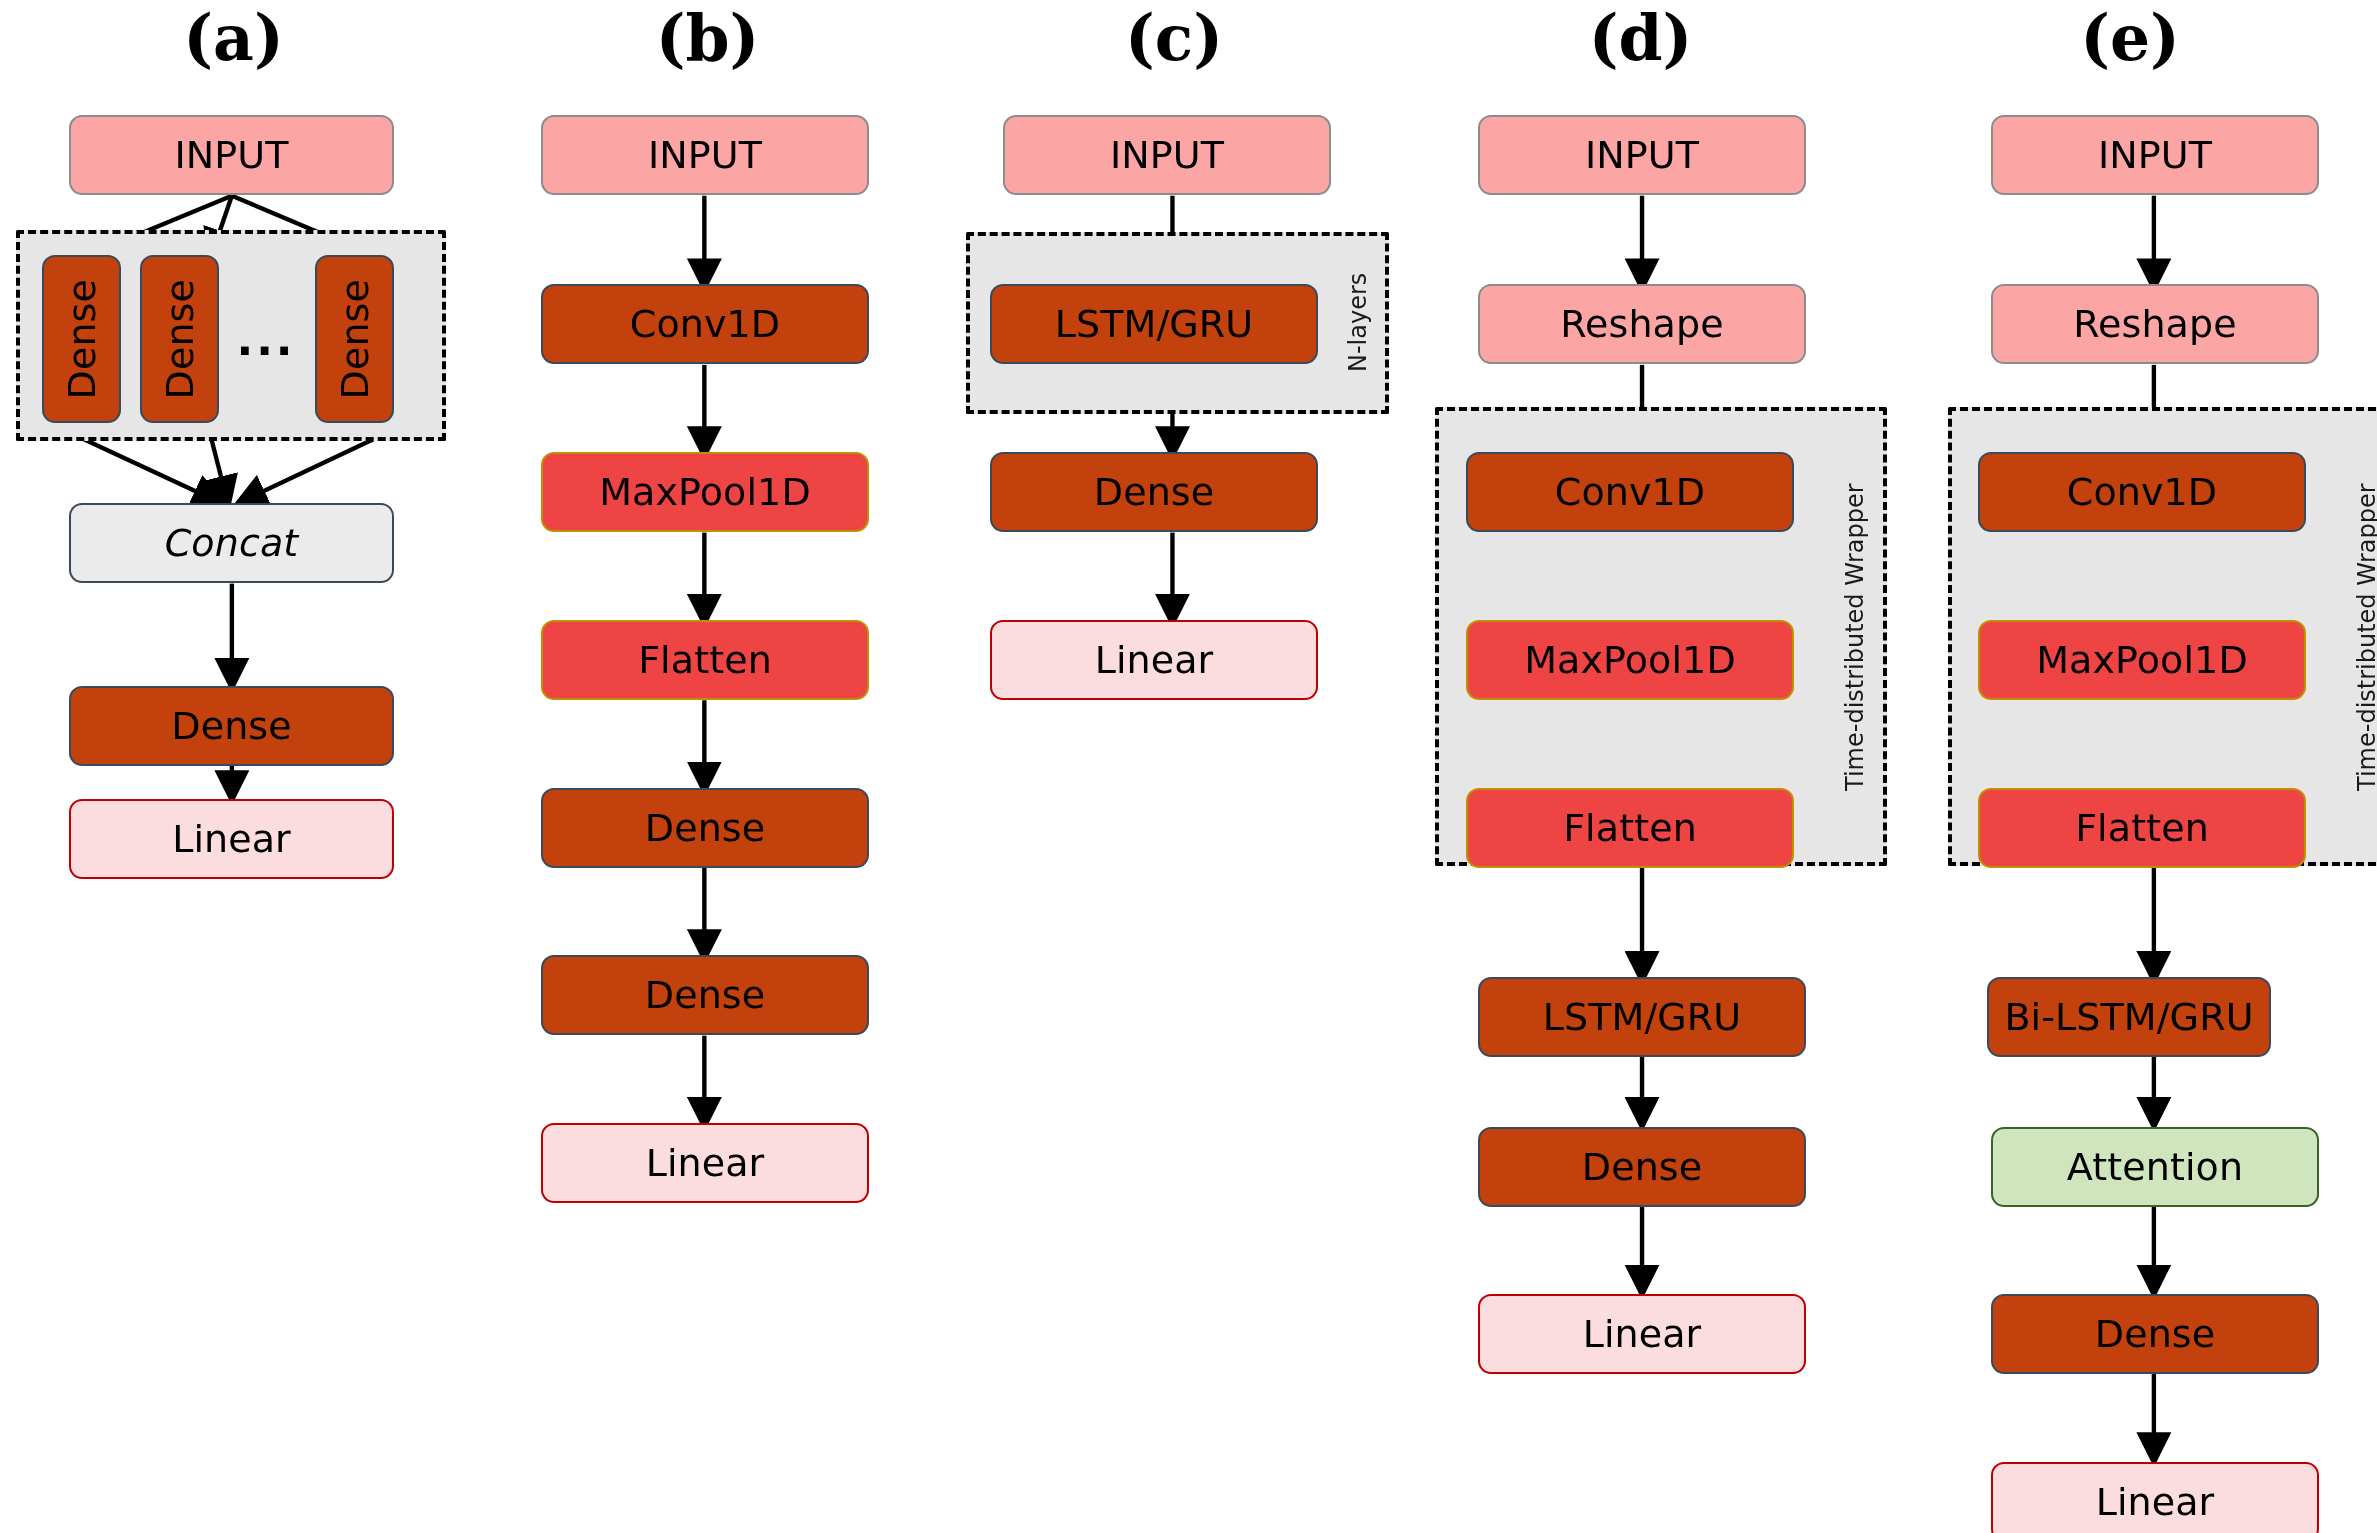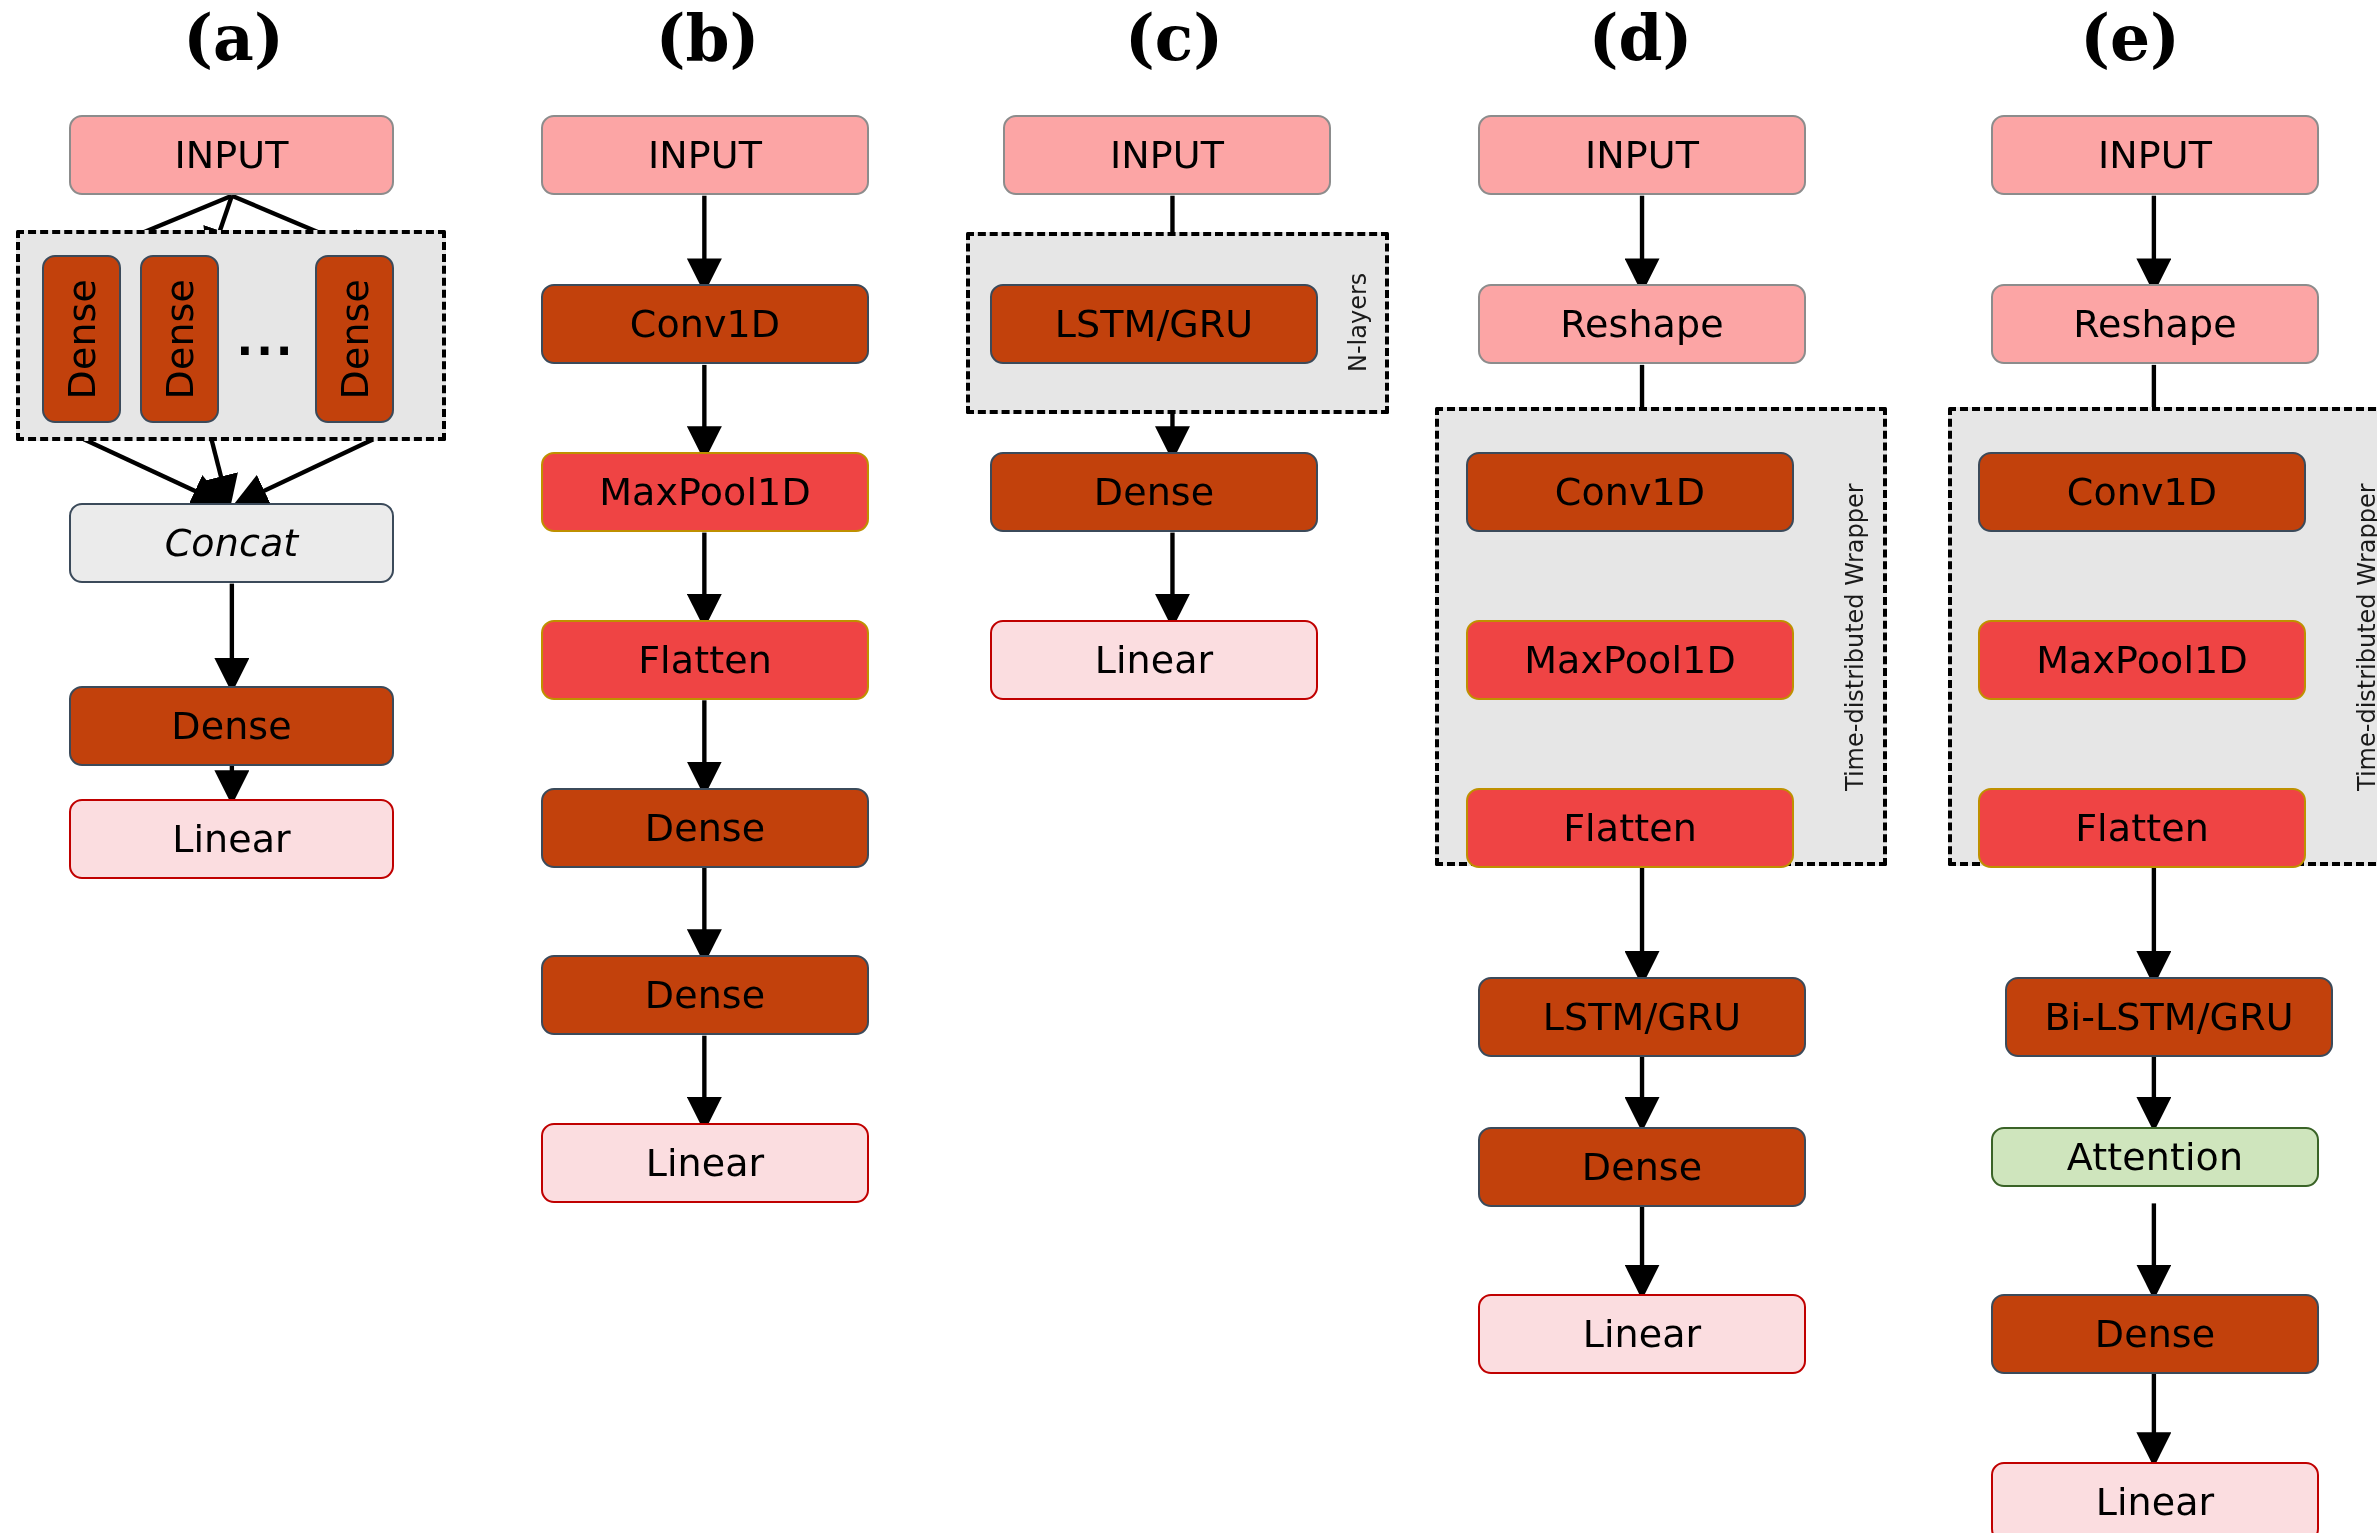--- a/index.html
+++ b/index.html
@@ -222,24 +222,24 @@
   <div class="node n-blue" style="left:96px;top:452px;width:328px;height:80px;">
     <span>Conv1D</span>
   </div>
   <div class="node n-yellow" style="left:96px;top:620px;width:328px;height:80px;">
     <span>MaxPool1D</span>
   </div>
   <div class="node n-yellow" style="left:96px;top:788px;width:328px;height:80px;">
     <span>Flatten</span>
   </div>
 
-  <div class="node n-blue" style="left:123px;top:977px;width:328px;height:80px;">
+  <div class="node n-blue" style="left:105px;top:977px;width:284px;height:80px;">
     <span>Bi-LSTM/GRU</span>
   </div>
-  <div class="node n-green" style="left:109px;top:1127px;width:328px;height:60px;">
+  <div class="node n-green" style="left:109px;top:1127px;width:328px;height:80px;">
     <span>Attention</span>
   </div>
   <div class="node n-blue" style="left:109px;top:1294px;width:328px;height:80px;">
     <span>Dense</span>
   </div>
   <div class="node n-red" style="left:109px;top:1462px;width:328px;height:80px;">
     <span>Linear</span>
   </div>
 </div>
 

